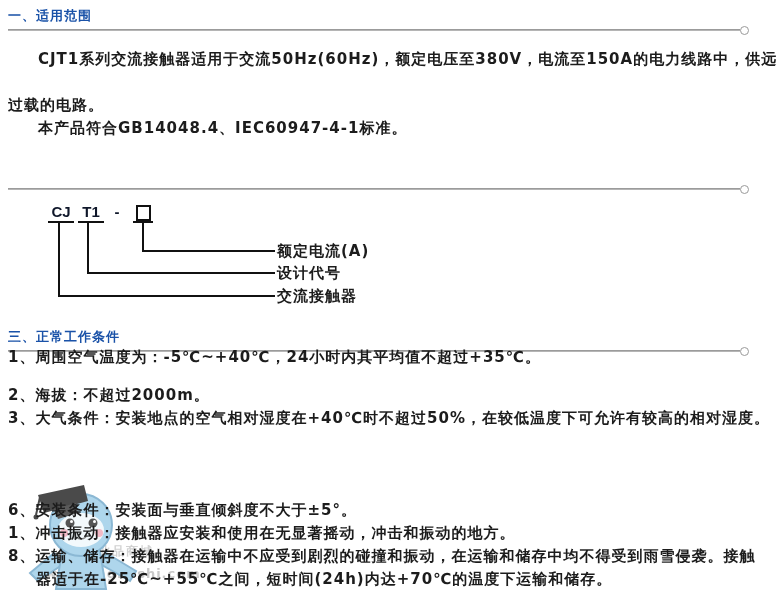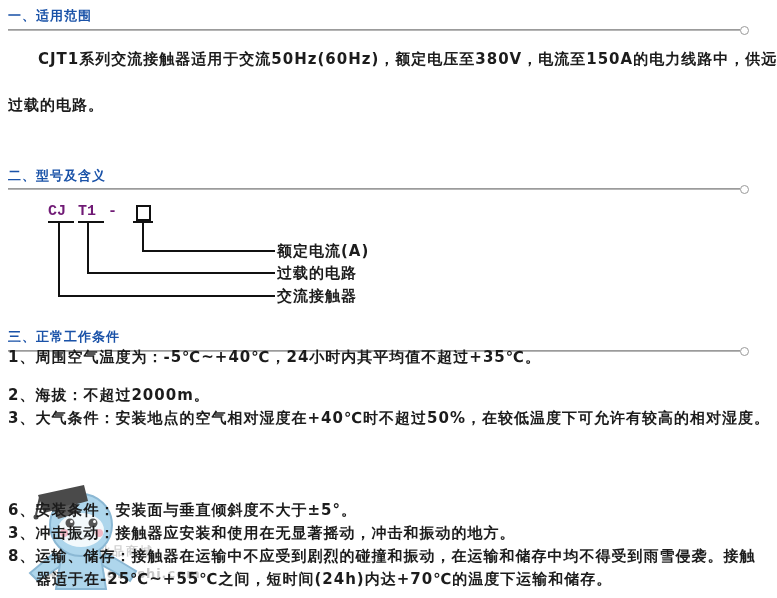--- a/index.html
+++ b/index.html
@@ -21,23 +21,23 @@
     border-radius:50%;background:#ffffff;z-index:1;
   }
   .line{
     position:absolute;left:8px;height:23px;line-height:23px;white-space:nowrap;
     font-size:15px;font-weight:bold;color:#1c1c1c;letter-spacing:1px;z-index:2;
   }
   .indent30{padding-left:30px;}
   .indent28{padding-left:28px;}
   
   .code{
-    position:absolute;top:203px;height:17px;line-height:17px;text-align:left;
-    font-family:Liberation Mono, monospace;
-    font-size:15px;font-weight:bold;color:#701a75;z-index:2;
+    position:absolute;top:203px;height:17px;line-height:17px;text-align:center;
+    font-family:Liberation Sans, sans-serif;
+    font-size:15px;font-weight:bold;color:#0f172a;z-index:2;
   }
   .code-underline{position:absolute;top:221px;height:2px;background:#111;z-index:2;}
   .model-box{position:absolute;left:136px;top:205px;width:11px;height:12px;border:2px solid #111;background:#fff;z-index:2;}
   .conn-v{position:absolute;width:2px;background:#111;z-index:2;}
   .conn-h{position:absolute;height:2px;background:#111;z-index:2;}
   .diag-label{
     position:absolute;left:277px;height:18px;line-height:18px;white-space:nowrap;
     font-size:15px;font-weight:bold;color:#1c1c1c;letter-spacing:1px;z-index:2;
   }
   
@@ -54,22 +54,22 @@
 </head>
 <body>
 
 <div id="page">
 
   <div class="sec-title" style="top:7px">一、适用范围</div>
   <div class="rule" style="top:29px"></div>
   <div class="rule-dot" style="top:26px"></div>
   <div class="line indent30" style="top:48px">CJT1系列交流接触器适用于交流50Hz(60Hz)，额定电压至380V，电流至150A的电力线路中，供远距</div>
   <div class="line" style="top:94px">过载的电路。</div>
+  <div class="line indent30" style="top:117px">本产品符合GB14048.4、IEC60947-4-1标准。</div>
 
-  <div class="sec-title" style="top:167px">二、型号及含义</div>
   <div class="rule" style="top:188px"></div>
   <div class="rule-dot" style="top:185px"></div>
 
   <div class="code" style="left:48px;width:26px">CJ</div>
   <div class="code-underline" style="left:48px;width:26px"></div>
   <div class="code" style="left:78px;width:26px">T1</div>
   <div class="code-underline" style="left:78px;width:26px"></div>
   <div class="code" style="left:108px;width:18px">-</div>
   <div class="model-box"></div>
   <div class="code-underline" style="left:133px;width:20px"></div>
@@ -77,32 +77,32 @@
   <div class="conn-v" style="left:142px;top:223px;height:29px"></div>
   <div class="conn-h" style="left:142px;top:250px;width:133px"></div>
 
   <div class="conn-v" style="left:87px;top:223px;height:51px"></div>
   <div class="conn-h" style="left:87px;top:272px;width:188px"></div>
 
   <div class="conn-v" style="left:58px;top:223px;height:74px"></div>
   <div class="conn-h" style="left:58px;top:295px;width:217px"></div>
 
   <div class="diag-label" style="top:242px">额定电流(A)</div>
-  <div class="diag-label" style="top:264px">过载的电路</div>
+  <div class="diag-label" style="top:264px">设计代号</div>
   <div class="diag-label" style="top:287px">交流接触器</div>
 
   <div class="sec-title" style="top:328px">三、正常工作条件</div>
   <div class="rule" style="top:350px"></div>
   <div class="rule-dot" style="top:347px"></div>
 
   <div class="line" style="top:346px">1、周围空气温度为：-5℃~+40℃，24小时内其平均值不超过+35℃。</div>
   <div class="line" style="top:384px">2、海拔：不超过2000m。</div>
   <div class="line" style="top:407px">3、大气条件：安装地点的空气相对湿度在+40℃时不超过50%，在较低温度下可允许有较高的相对湿度。</div>
   <div class="line" style="top:499px">6、安装条件：安装面与垂直倾斜度不大于±5°。</div>
-  <div class="line" style="top:522px">3、冲击振动：接触器应安装和使用在无显著摇动，冲击和振动的地方。</div>
+  <div class="line" style="top:522px">1、冲击振动：接触器应安装和使用在无显著摇动，冲击和振动的地方。</div>
   <div class="line" style="top:545px">8、运输、储存：接触器在运输中不应受到剧烈的碰撞和振动，在运输和储存中均不得受到雨雪侵袭。接触</div>
   <div class="line indent28" style="top:568px">器适于在-25℃~+55℃之间，短时间(24h)内达+70℃的温度下运输和储存。</div>
 
   <div class="wm-brand">工业品商城</div>
   <div class="wm-url">www.gongboshi.com</div>
   <svg class="mascot" width="118" height="112" viewBox="0 0 118 112">
 
     <path d="M30 72 L6 92 L14 100 L38 84 Z" fill="#aed6ec" stroke="#8bb8d4" stroke-width="2"></path>
     <path d="M82 72 L112 90 L106 100 L78 84 Z" fill="#aed6ec" stroke="#8bb8d4" stroke-width="2"></path>
 

